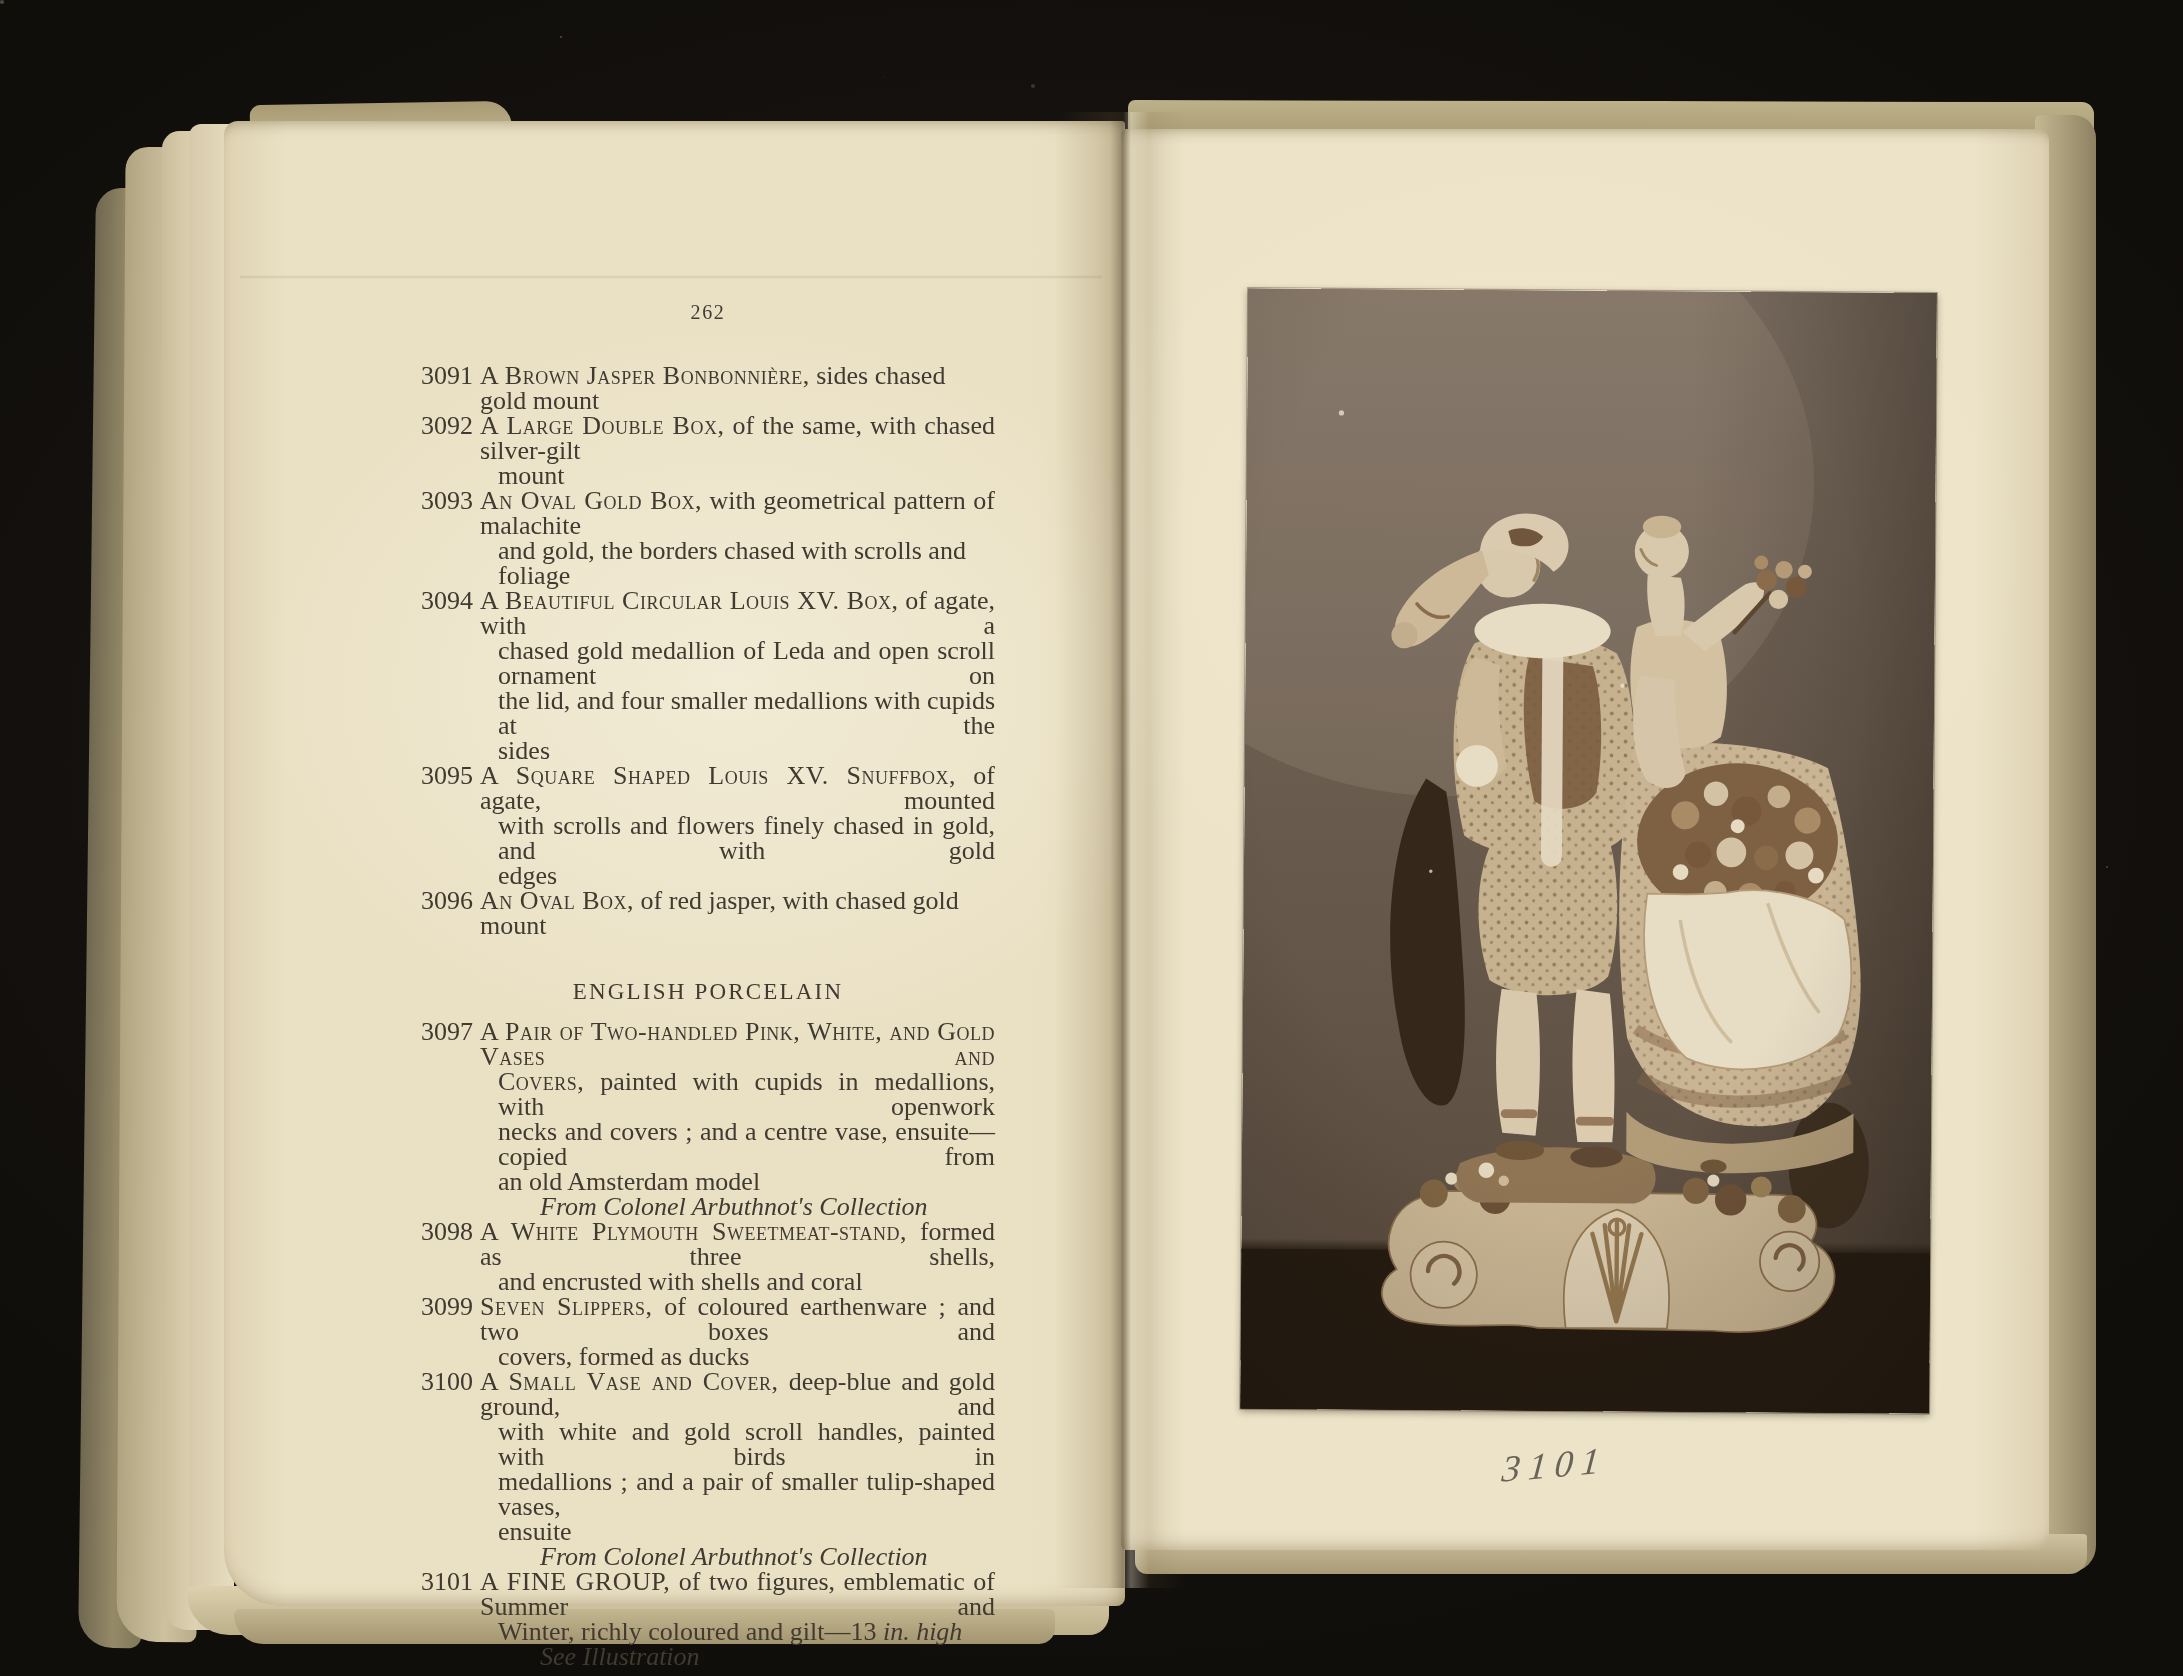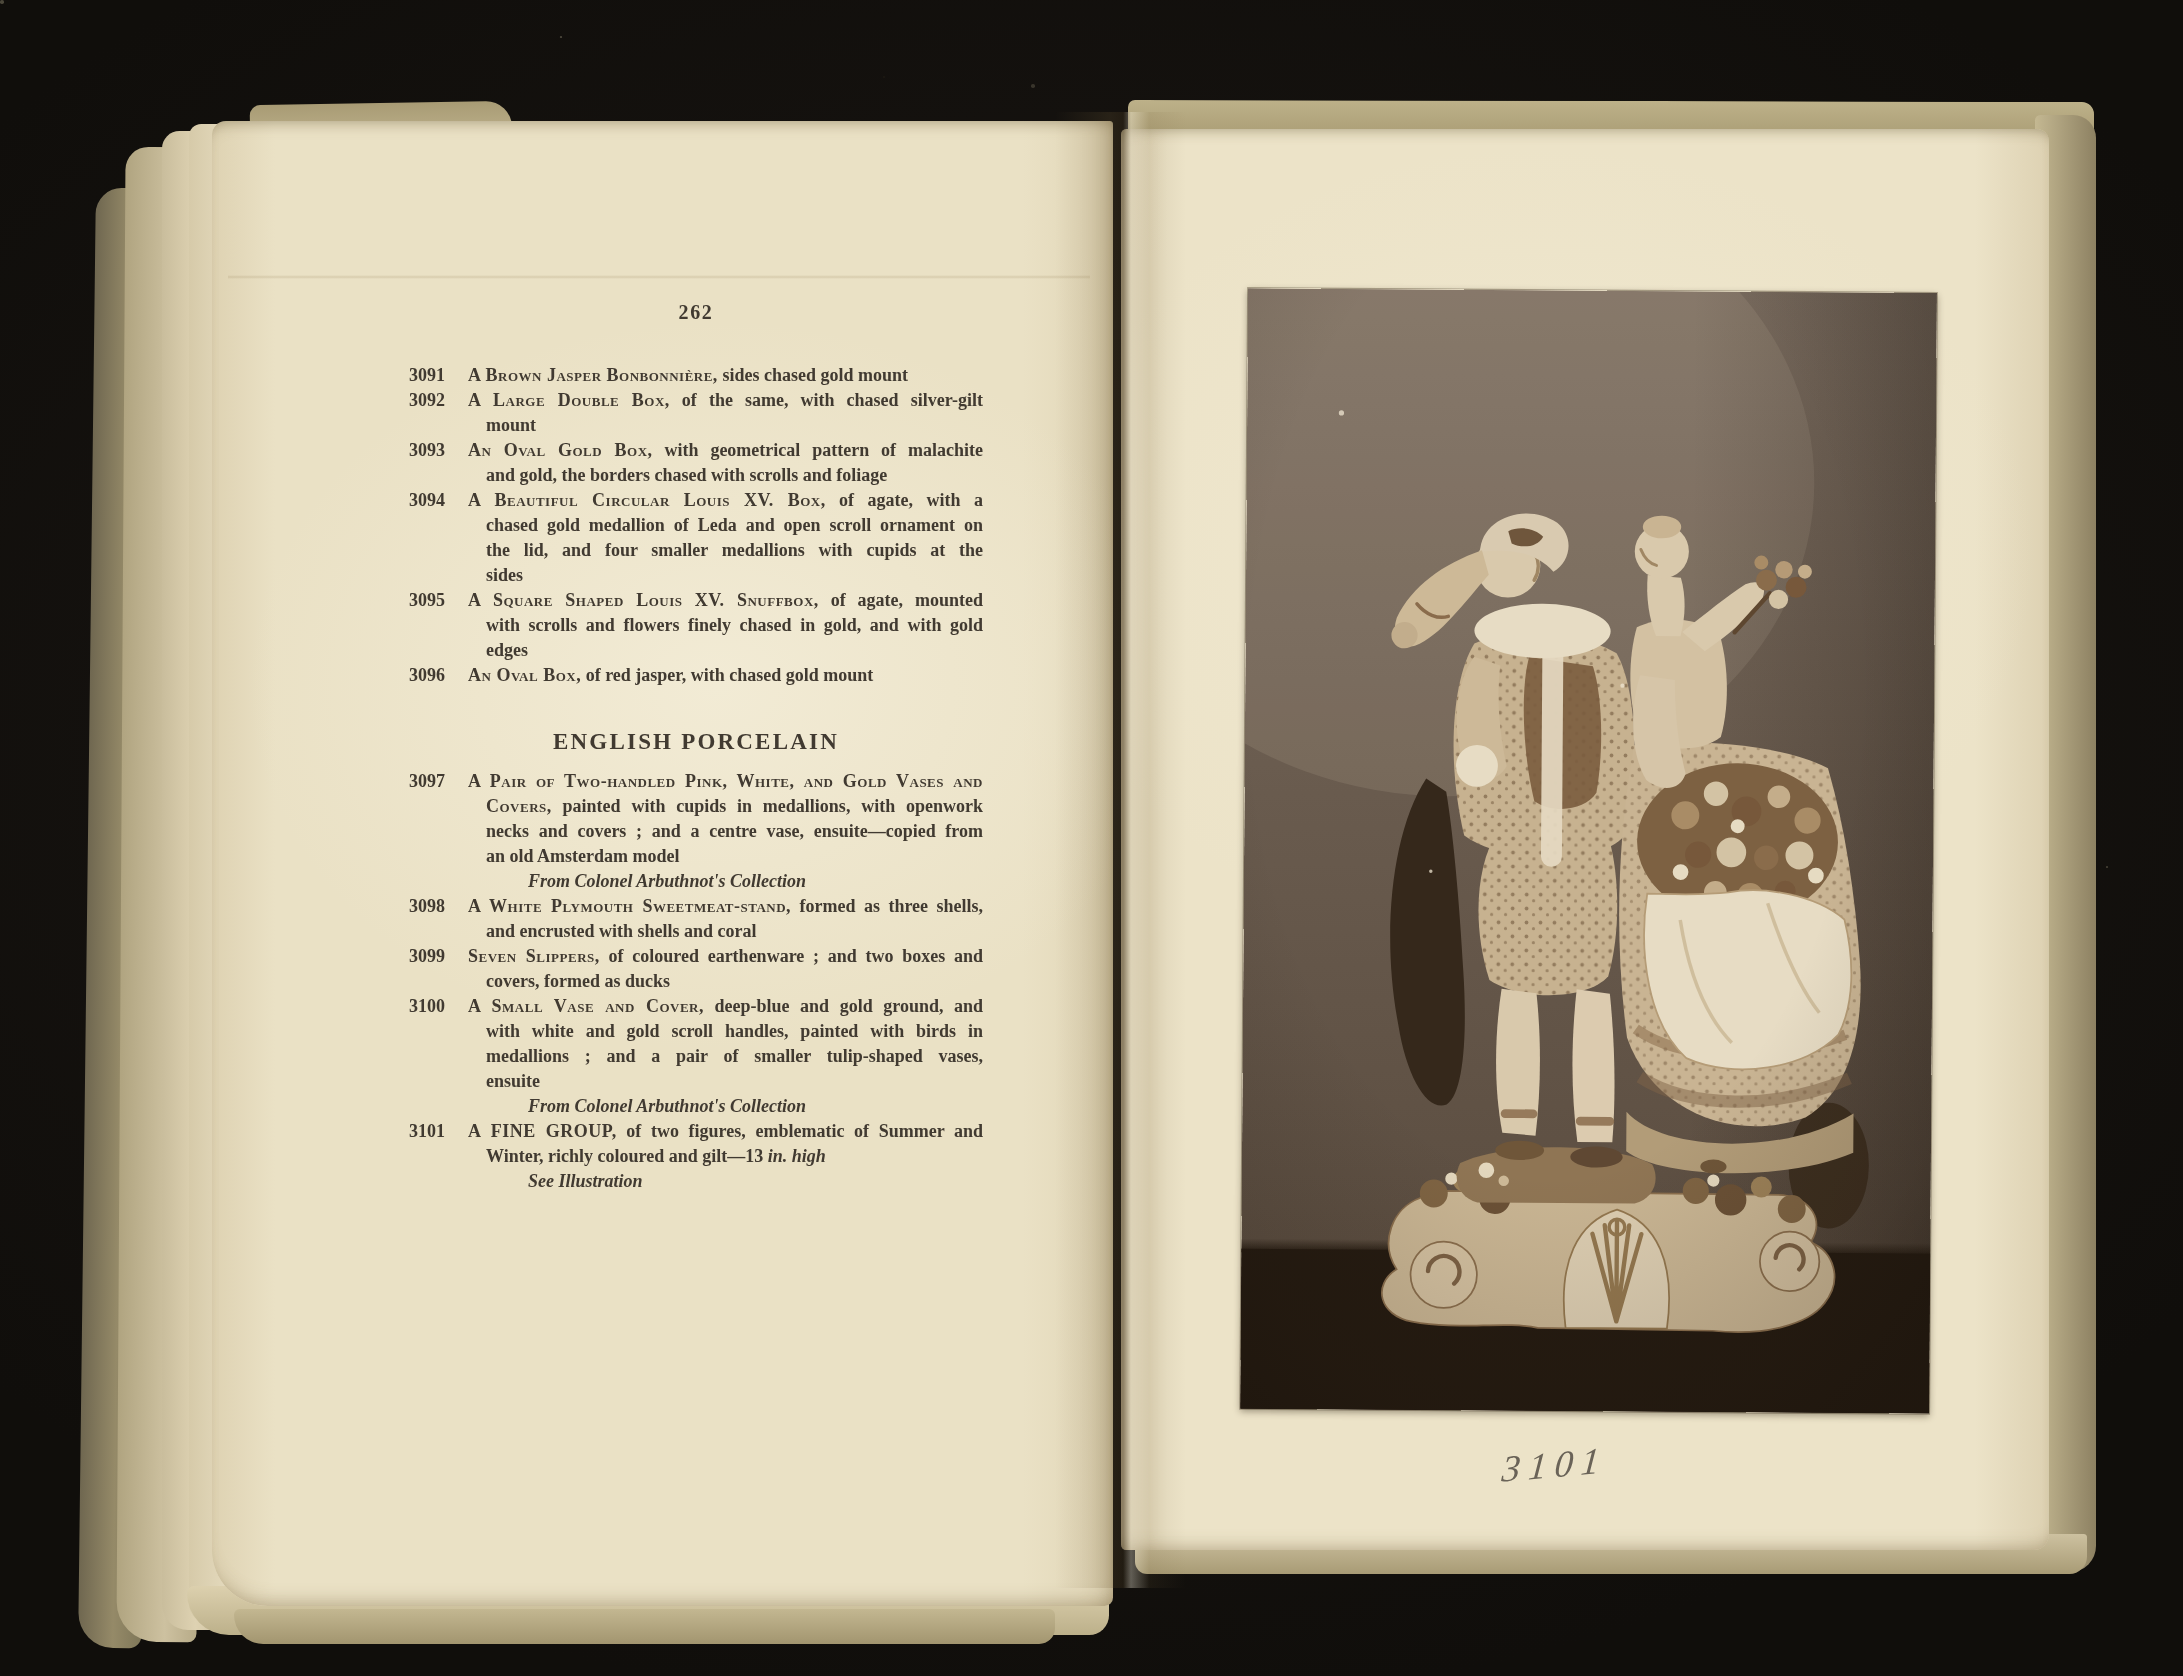--- a/index.html
+++ b/index.html
@@ -28,42 +28,42 @@
   .strip.sC{left:162px;top:131px;width:61px;height:1499px;background:linear-gradient(90deg,#c9bd9c,#ded2b2 55%,#cfc3a2);border-radius:17.5px 3.5px 7px 26px;}
   .strip.sD{left:189px;top:124px;width:45px;height:1499px;background:linear-gradient(90deg,#d6caa9,#e6dcc0);border-radius:12.2px 3.5px 5.2px 19px;}
   .strip.topTear{left:250px;top:103px;width:262px;height:45px;background:linear-gradient(#a89b74,#c2b691);transform:rotate(-1deg);border-radius:10.5px 26px 5.2px 15.7px;}
   .strip.botL1{left:187px;top:1586px;width:922px;height:49px;background:linear-gradient(#dcd0ae,#bcb08a);border-radius:8.7px 8.7px 24.5px 52px;}
   .strip.botL2{left:234px;top:1609px;width:821px;height:35px;background:linear-gradient(#c3b791,#a2956f);border-radius:7px 7px 19px 35px;}
   .strip.rTop{left:1128px;top:101px;width:966px;height:38px;background:linear-gradient(#bdb189,#a99c74);border-bottom:2.6px solid #6f6548;transform:rotate(.12deg);border-radius:7px 12.2px 1.7px 1.7px;}
   .strip.rSide{left:2035px;top:115px;width:61px;height:1457px;background:linear-gradient(90deg,#c4b892,#8d8162);border-radius:5.2px 23px 26px 7px;}
   .strip.rBot{left:1135px;top:1534px;width:952px;height:40px;background:linear-gradient(#cdc1a0,#a89b75);border-radius:3.5px 3.5px 17.5px 12.2px;}
   
   .page{position:absolute;}
-  .page.left{left:212px;top:121px;width:901px;height:1485px;border-radius:14px 3.5px 8.7px 56px;
+  .page.left{left:224px;top:121px;width:901px;height:1485px;border-radius:14px 3.5px 8.7px 56px;
     background:
       radial-gradient(786px 611px at 56% 38%, var(--paper-left-light) 0%, rgba(242,235,213,0) 60%),
       linear-gradient(90deg,#ded2b2 0%, var(--paper-left) 7%, var(--paper-left) 90%, #e0d5b6 100%);
     box-shadow: inset 0 12.2px 15.7px -12.2px rgba(110,95,60,.55), inset -19px 0 26px -19px rgba(120,100,60,.5),
-      inset 0 -15.7px 19px -14px rgba(120,100,60,.45); font-weight: bold;}
+      inset 0 -15.7px 19px -14px rgba(120,100,60,.45);}
   .page.right{left:1121px;top:129px;width:928px;height:1421px;border-radius:5.2px 12.2px 15.7px 5.2px;
     background:
       radial-gradient(804px 664px at 45% 30%, #f0e8d0 0%, rgba(240,232,208,0) 62%),
       linear-gradient(90deg,#dcd0b1 0%, var(--paper-right) 5%, var(--paper-right) 92%, #ddd1b2 100%);
     box-shadow: inset 0 10.5px 14px -10.5px rgba(110,95,60,.5), inset 23px 0 31px -23px rgba(110,90,55,.55),
       inset 0 -14px 17.5px -12.2px rgba(120,100,60,.4);}
   .gutter{position:absolute;left:1055px;top:112px;width:131px;height:1476px;pointer-events:none;
     background:linear-gradient(90deg, rgba(120,100,60,0) 0%, rgba(120,100,60,.20) 42%,
       rgba(60,48,28,.38) 52%, rgba(246,240,220,.35) 58%, rgba(120,100,60,.12) 72%, rgba(120,100,60,0) 100%);}
   .crease{position:absolute;left:15.7px;right:23px;top:154px;height:3.5px;
     background:linear-gradient(rgba(150,130,90,0), rgba(150,130,90,.22), rgba(150,130,90,0));}
   
   .pageno{position:absolute;left:197px;top:180px;width:574px;text-align:center;
     font-size:20px;letter-spacing:1.7px;color:var(--ink);}
   .textblock{position:absolute;left:197px;top:242px;width:574px;color:var(--ink);}
-  .line{display:flex;line-height:25px;font-size:18px;}
+  .line{display:flex;line-height:25px;font-size:26px;}
   .num{flex:0 0 59px;}
   .body{flex:1 1 auto;display:block;}
   .just .body{text-align:justify;text-align-last:justify;}
   .cont{padding-left:77px;justify-content:flex-end;}
   .note{padding-left:119px;font-style:italic;align-items:center;}
   .sc{font-variant:small-caps;letter-spacing:0.5px;}
   .it{font-style:italic;}
   .heading{font-size:23px;line-height:31px;text-align:center;letter-spacing:2.2px;color:var(--ink);}
   
   .photo{position:absolute;left:127px;top:159px;width:689px;height:1121px;transform:rotate(.4deg);

